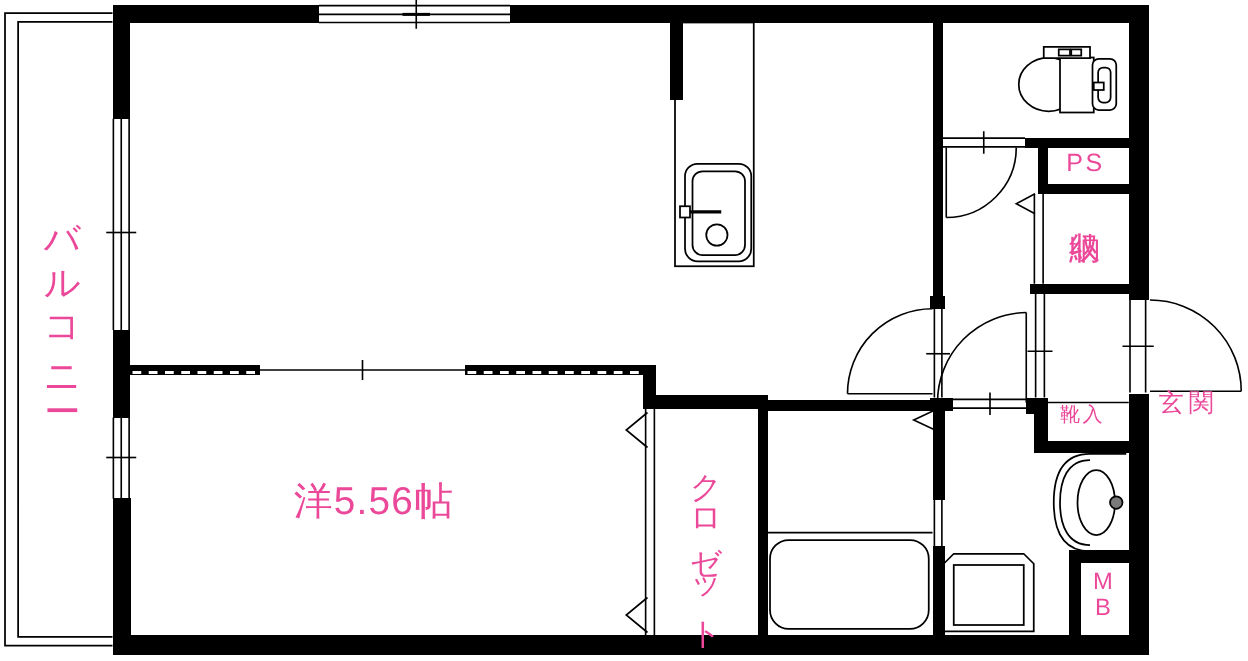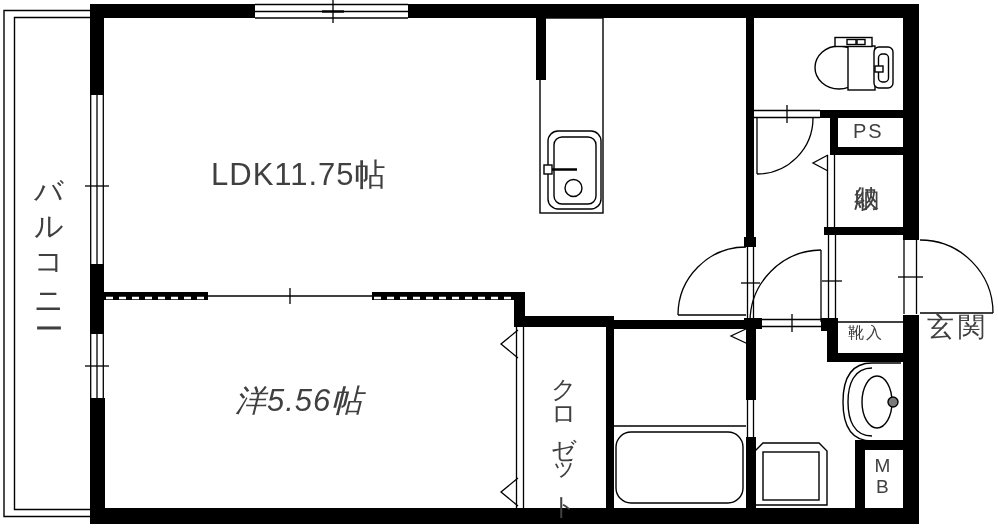--- a/index.html
+++ b/index.html
@@ -5,31 +5,31 @@
   html,body{margin:0;padding:0;background:#ffffff;}
   #plan{
     position:relative;
     width:998px;height:529px;
     background:#ffffff;
     font-family:"Liberation Sans","DejaVu Sans",sans-serif;
     color:#000;
     overflow:hidden;
   }
   #plan svg{position:absolute;left:0;top:0;}
-  .lbl{position:absolute;white-space:pre;line-height:1.05;color:#404040;}
+  .lbl{position:absolute;white-space:pre;line-height:1.05;color:#ec4899;}
   .vert{writing-mode:vertical-rl;text-orientation:mixed;}
   .vert-up{writing-mode:vertical-rl;text-orientation:upright;}
   .ldk{left:211px;top:159px;font-size:31px;letter-spacing:1px;}
-  .bed{left:235px;top:385px;font-size:31px;letter-spacing:1px;font-style:italic;}
+  .bed{left:235px;top:385px;font-size:31px;letter-spacing:1px;}
   .balc{left:34px;top:158px;font-size:29px;letter-spacing:6px;}
   .clo{left:551px;top:361px;font-size:25px;letter-spacing:1px;}
   .ps{left:853px;top:121px;font-size:20px;letter-spacing:2px;}
   .sto{left:854px;top:166px;font-size:25px;}
   .shoe{left:848px;top:325px;font-size:16px;letter-spacing:2px;}
-  .gen{left:927px;top:313px;font-size:27px;letter-spacing:4px;}
+  .gen{left:927px;top:313px;font-size:20px;letter-spacing:4px;}
   .mb{left:871px;top:455px;font-size:19px;line-height:1.15;}
 </style>
 </head>
 <body>
 
 <div id="plan">
 
   <svg width="998" height="529" viewBox="0 0 998 529">
 
     <g fill="#000" shape-rendering="crispEdges">
@@ -197,21 +197,20 @@
       <circle cx="893" cy="402" r="5" fill="#7a7a7a"></circle>
     </g>
 
     <g fill="none" stroke="#000" stroke-width="1.4">
       <path d="M755,451 L763,443 L819,443 L827,451 L827,505 L755,505 Z"></path>
       <rect x="763" y="452" width="56" height="48"></rect>
     </g>
   </svg>
 
   <div class="lbl balc vert">バルコニー</div>
-  <div class="lbl ldk">LDK11.75帖</div>
   <div class="lbl bed">洋5.56帖</div>
   <div class="lbl clo vert">クロゼット</div>
   <div class="lbl ps">PS</div>
   <div class="lbl sto vert">収納</div>
   <div class="lbl shoe">靴入</div>
   <div class="lbl gen">玄関</div>
   <div class="lbl mb vert-up">MB</div>
 
 </div>
 

